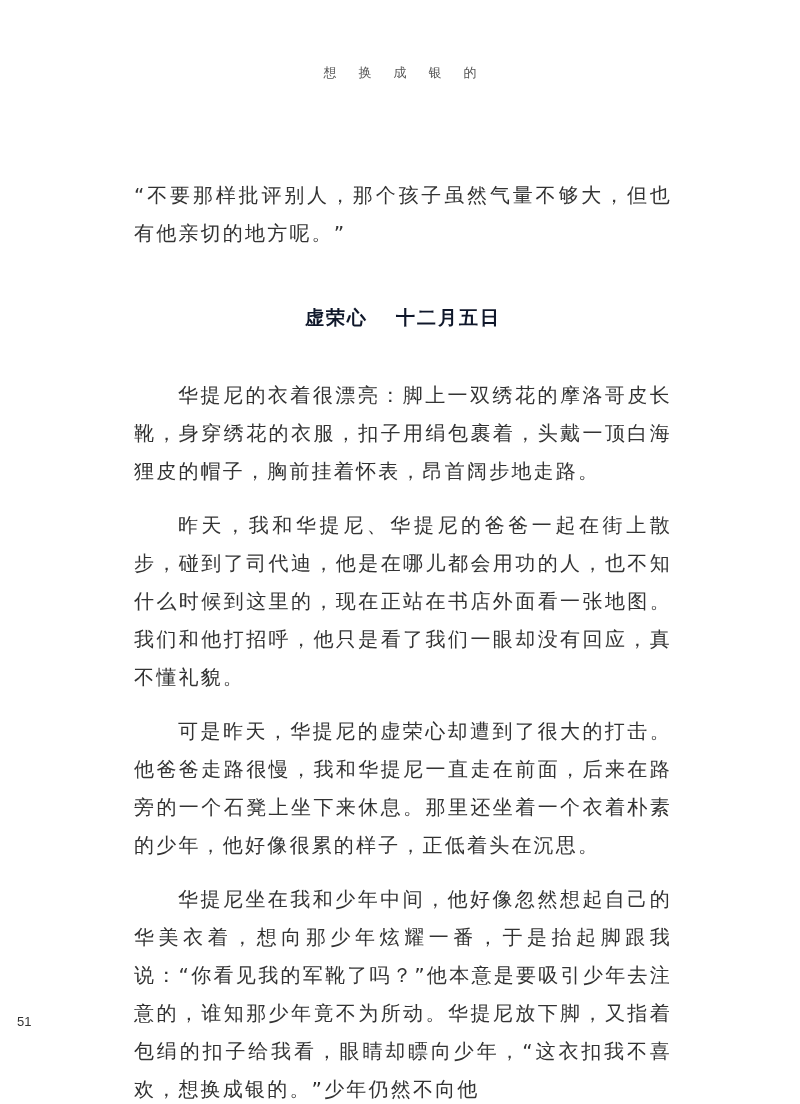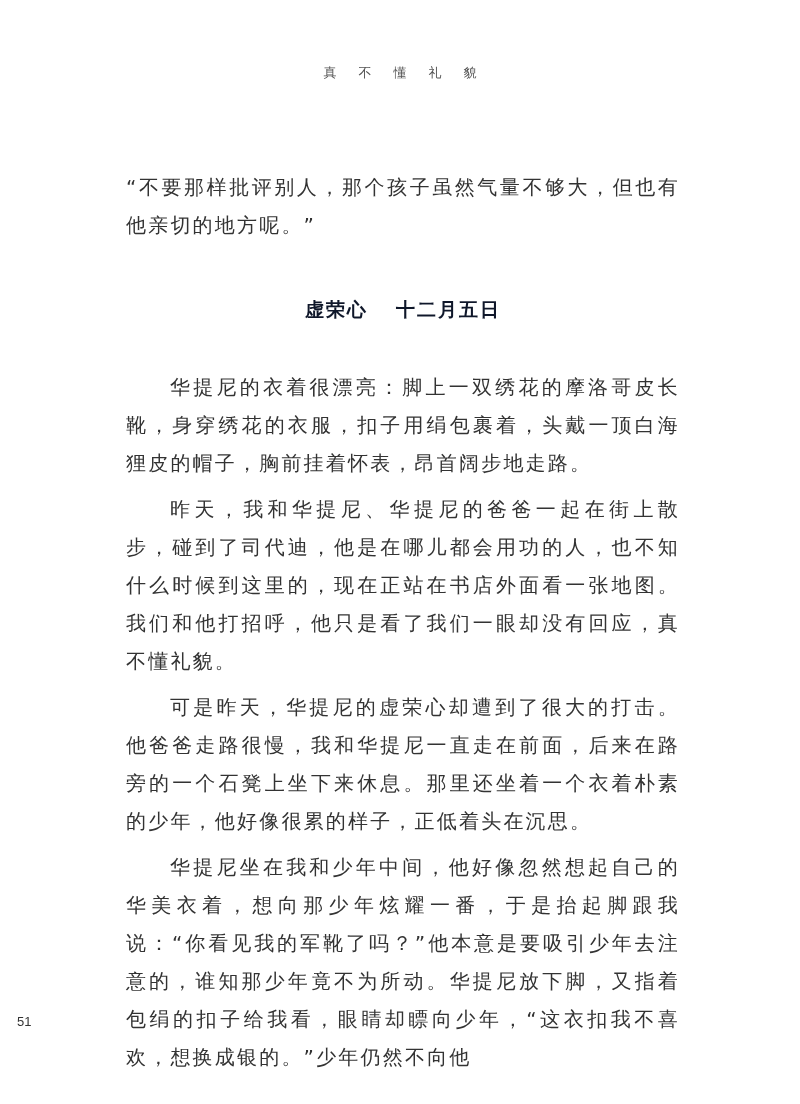--- a/index.html
+++ b/index.html
@@ -7,36 +7,36 @@
     .running-head {
       position: absolute; top: 64px; left: 0; width: 800px; text-align: center;
       font-family: "DejaVu Serif", serif; font-size: 13px; color: #555;
       letter-spacing: 22px; padding-left: 22px; box-sizing: border-box;
     }
     .content {
       position: absolute; left: 118px; top: 160px; width: 570px;
       font-family: "DejaVu Sans", sans-serif; font-size: 20px; line-height: 38px;
       color: #333; letter-spacing: 2.2px;
     }
-    .para { margin: 8px; text-align: justify; }
+    .para { margin: 16px; text-align: justify; }
     .para.indent { text-indent: 2.2em; }
     .section-title {
       text-align: center; font-weight: bold; font-size: 19px; color: #0f172a;
       margin: 46px 0 40px 0; letter-spacing: 2px;
     }
     .section-title .gap { display: inline-block; width: 28px; }
     .page-number {
       position: absolute; top: 1014px; left: 17px; width: 724px; 
       font-family: "Liberation Sans", sans-serif; font-size: 13px; color: #333;
     }
   </style>
 </head>
 <body>
 
-<div class="running-head">真不懂礼貌</div>
+<div class="running-head">想换成银的</div>
 
 <div class="content">
   <p class="para">“不要那样批评别人，那个孩子虽然气量不够大，但也有他亲切的地方呢。”</p>
 
   <div class="section-title">
     <span>虚荣心</span><span class="gap"></span><span>十二月五日</span>
   </div>
 
   <p class="para indent">华提尼的衣着很漂亮：脚上一双绣花的摩洛哥皮长靴，身穿绣花的衣服，扣子用绢包裹着，头戴一顶白海狸皮的帽子，胸前挂着怀表，昂首阔步地走路。</p>
   <p class="para indent">昨天，我和华提尼、华提尼的爸爸一起在街上散步，碰到了司代迪，他是在哪儿都会用功的人，也不知什么时候到这里的，现在正站在书店外面看一张地图。我们和他打招呼，他只是看了我们一眼却没有回应，真不懂礼貌。</p>

